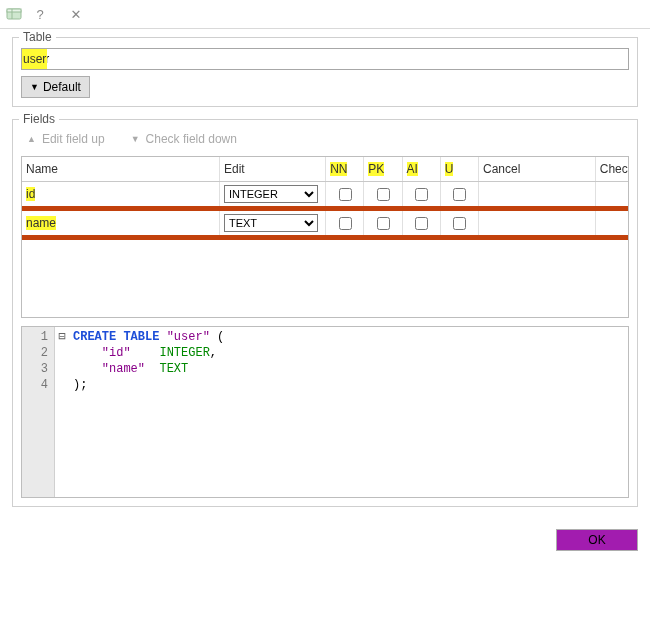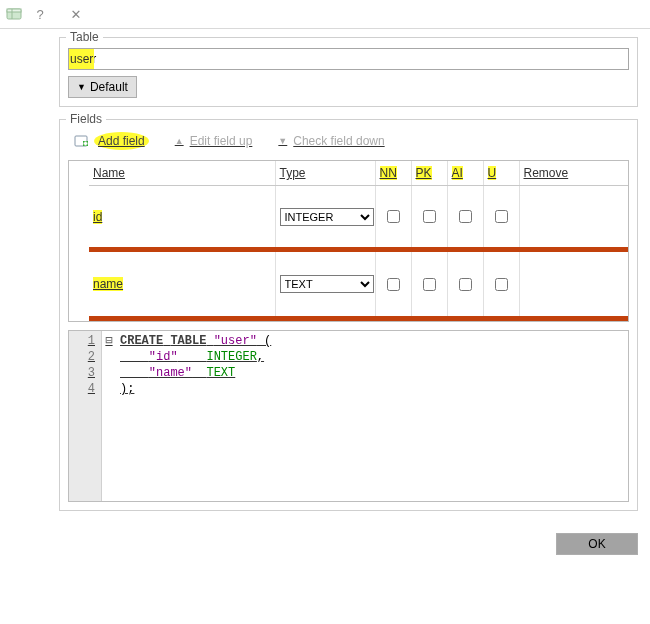--- a/index.html
+++ b/index.html
@@ -23,21 +23,20 @@
     color: #888;
   }
   .titlebar .title { margin-left: 6px; flex: 1; font-size: 12px; color: #a0a0a0;}
   .titlebar .win-btn { width: 36px; text-align: center; color: #888; font-size: 13px; }
   .app-icon {
     width: 16px; height: 16px; display:inline-block;
   }
   .app-icon svg { width:16px; height:16px; display:block; }
   .content {
     padding: 8px 12px 0 12px;
-    margin-left: 47px;
   }
   .group {
     border: 1px solid #cfcfcf;
     margin-bottom: 12px;
     padding: 10px 8px 8px 8px;
     position: relative;
   }
   .group-label {
     position: absolute;
     top: -8px;
@@ -82,23 +81,22 @@
     padding: 2px 4px;
   }
   .tool-btn.disabled { color: #aaa; }
   .tool-btn .tico { width: 14px; height: 14px; display:inline-block; }
   .hl { background: #fffb33; }
   .hl-round { background: #fffb33; border-radius: 50%; padding: 2px 4px;}
   .grid-wrap {
     border: 1px solid #bdbdbd;
     height: 160px;
     display: flex;
-    flex-direction: row;
+    flex-direction: column;
     overflow: hidden;
-    padding-left: 20px;
   }
   table.grid {
     border-collapse: collapse;
     width: 680px;
     table-layout: fixed;
   }
   table.grid th, table.grid td {
     border-right: 1px solid #e0e0e0;
     border-bottom: 5px solid #c2410c;
     padding: 2px 4px;
@@ -141,34 +139,34 @@
   }
   .sql-gutter div{ height:16px; line-height:16px;}
   .sql-fold {
     width: 14px;
     padding-top:2px;
     color:#666;
   }
   .sql-fold div{ height:16px; line-height:16px; text-align:center;}
   .sql-text { padding:2px 0 0 4px;}
   .sql-text div{ height:16px; line-height:16px; white-space:pre;}
-  .kw { color: #404040; font-weight: bold; }
+  .kw { color: #1d4ed8; font-weight: bold; }
   .str { color: #880088; }
   .ty { color: #008800; }
   .btn-row {
     display:flex;
     justify-content:flex-end;
     gap: 8px;
     padding: 10px 12px 0 0;
   }
   .dlg-btn {
     min-width: 82px;
     height: 22px;
     border: 1px solid #adadad;
-    background: #a3a3a3;
+    background: #a21caf;
     font-size:12px;
   }
 </style>
 </head>
 <body>
 
 <div class="titlebar">
   <span class="app-icon">
     <svg viewBox="0 0 16 16">
         <rect x="1" y="3" width="14" height="10" rx="1.5" fill="#cfe7cf" stroke="#99bd99"></rect>
@@ -187,33 +185,24 @@
     <div style="position:relative;">
       <input class="table-name-input" value="user" style="">
       <span class="hl" style="position:absolute; left:1px; top:1px; height:20px; padding:0 1px; line-height:20px; pointer-events:none; font-size:12px;">user</span>
     </div>
     <button class="adv-btn">
       <span class="tri">▼</span>
       <span>Default</span>
     </button>
   </div>
 
-  <div class="group" style="padding-top:6px;text-decoration:underline;">
+  <div class="group" style="padding-top:6px;">
     <span class="group-label">Fields</span>
 
     <div class="toolbar">
-      <span class="tool-btn">
-        <span class="tico"><svg viewBox="0 0 14 14">
-              <rect x="1" y="2" width="12" height="10" rx="1" fill="#fff" stroke="#89a"></rect>
-              <rect x="9" y="7" width="5" height="5" fill="#3a3"></rect>
-              <rect x="10.5" y="7.5" width="2" height="4" fill="#fff"></rect>
-              <rect x="9.5" y="8.5" width="4" height="2" fill="#fff"></rect>
-            </svg></span>
-        <span class="hl-round">Add field</span>
-      </span>
       <span class="tool-btn disabled">
         <span style="font-size:9px;">▲</span>
         <span>Edit field up</span>
       </span>
       <span class="tool-btn disabled">
         <span style="font-size:9px;">▼</span>
         <span>Check field down</span>
       </span>
     </div>
 
@@ -225,26 +214,26 @@
           <col class="col-nn">
             <col class="col-pk">
             <col class="col-ai">
             <col class="col-u">
           <col class="col-default">
             <col class="col-check">
         </colgroup>
         <thead>
           <tr>
             <th>Name</th>
-            <th>Type</th>
+            <th>Edit</th>
             <th><span class="hl">NN</span></th>
             <th><span class="hl">PK</span></th>
             <th><span class="hl">AI</span></th>
             <th><span class="hl">U</span></th>
-            <th>Remove</th>
+            <th>Cancel</th>
             <th>Check</th>
           </tr>
         </thead>
         <tbody class="grid-body" id="grid-body">
             <tr>
               <td><span class="hl">id</span></td>
               <td><select class="type-select hl"><option>INTEGER</option><option>TEXT</option><option>BLOB</option><option>REAL</option><option>NUMERIC</option></select></td>
               <td style="text-align: center;"><input type="checkbox" class="chk" style=""></td>
               <td style="text-align: center;"><input type="checkbox" class="chk" style=""></td>
               <td style="text-align: center;"><input type="checkbox" class="chk" style=""></td>

